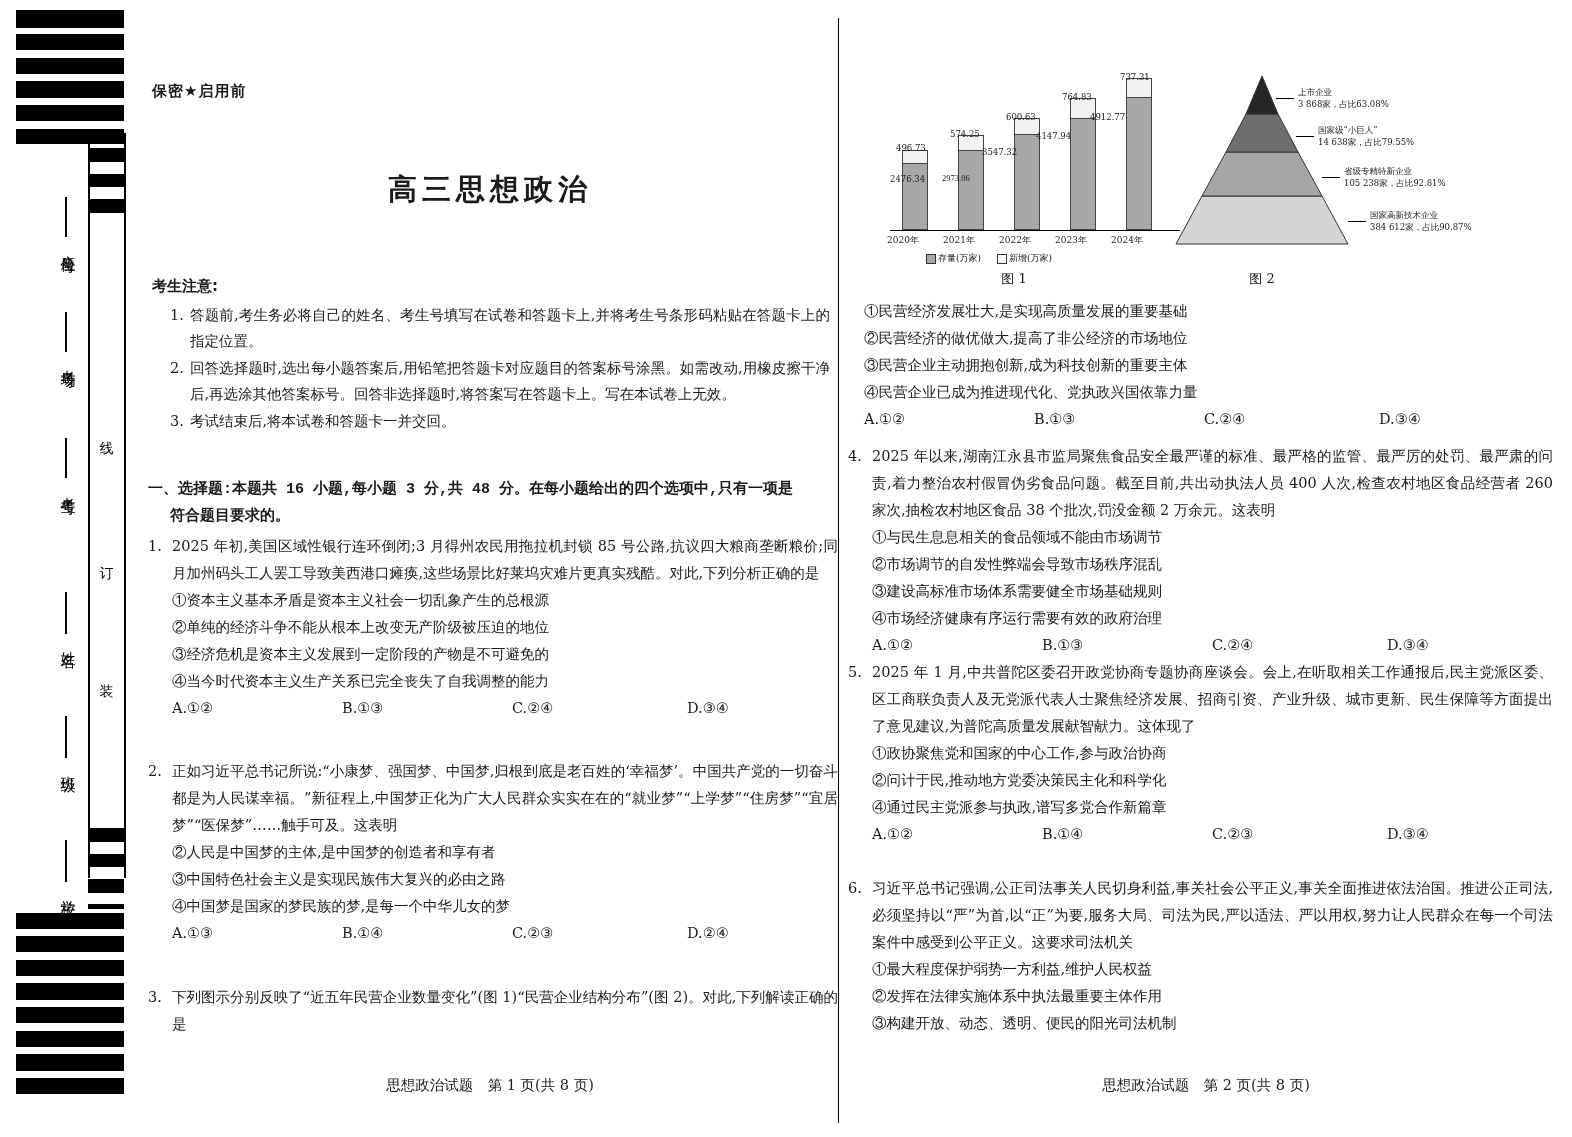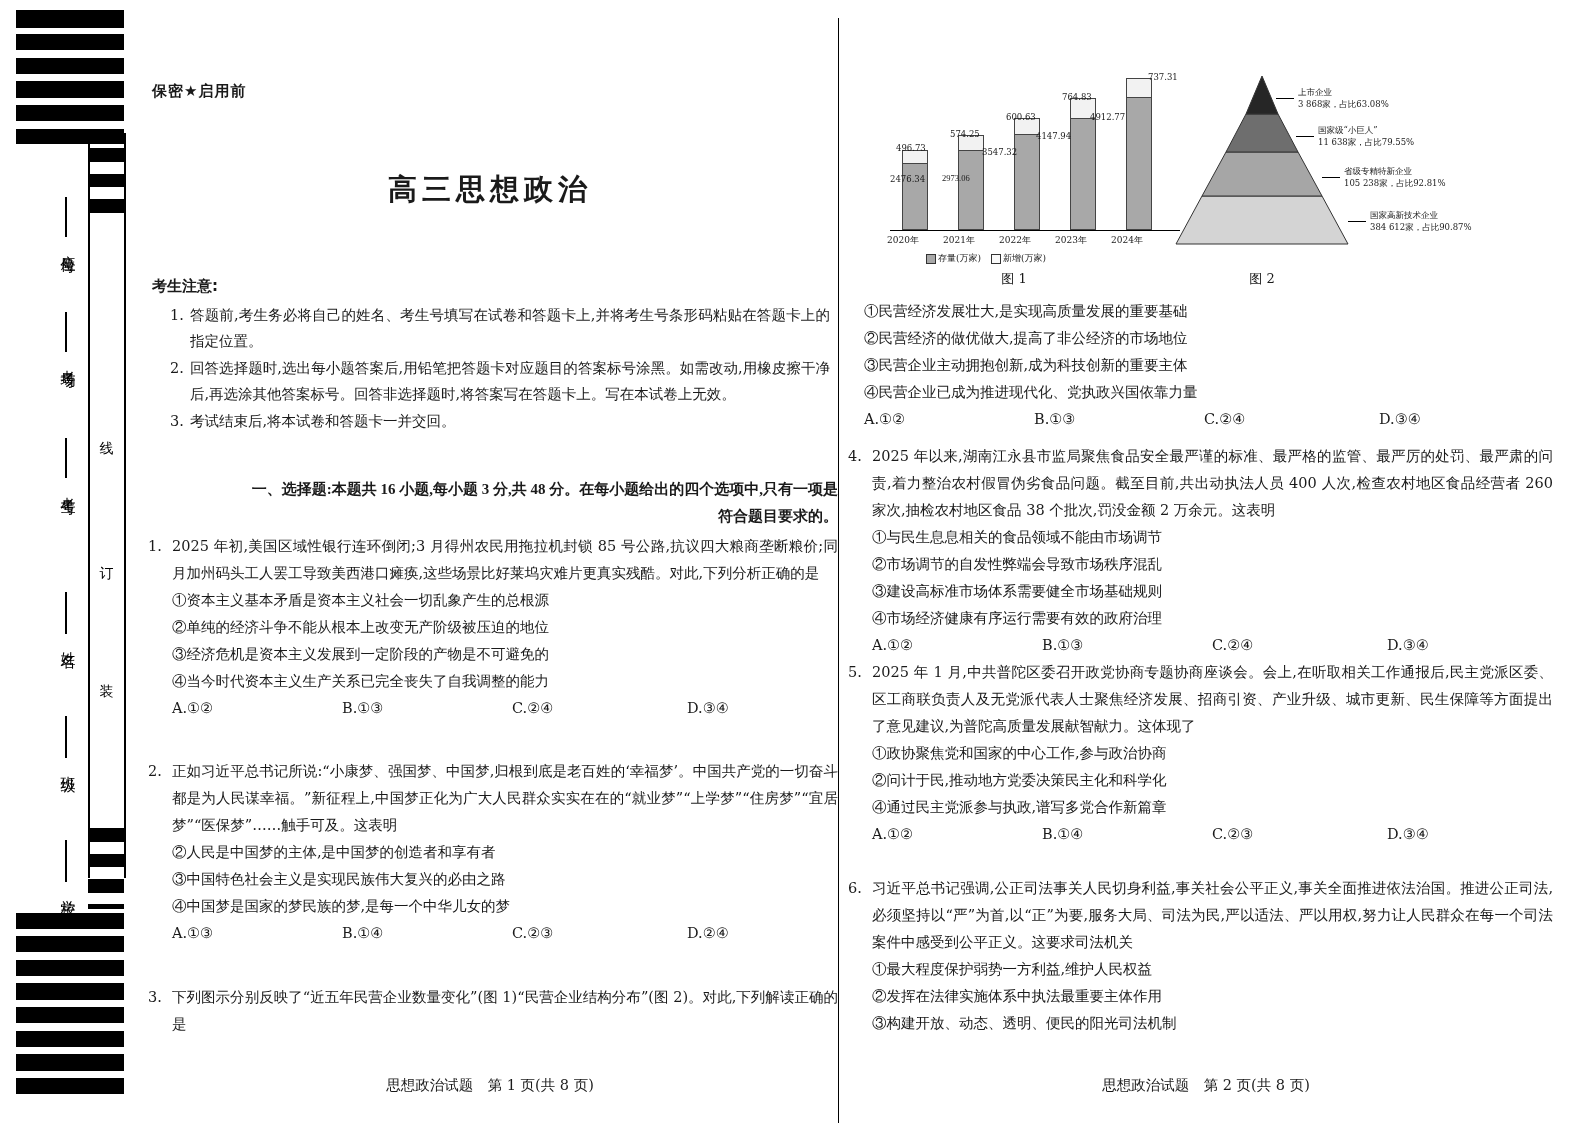--- a/index.html
+++ b/index.html
@@ -125,22 +125,21 @@
   .notice-num { width: 20px; flex: 0 0 20px; }
   .notice-text { flex: 1; text-align: justify; }
 
   .section-head {
     position: absolute;
     left: 8px; top: 476px;
     width: 690px;
     font-size: 15px;
     font-weight: bold;
     line-height: 27px;
-    font-family: Liberation Serif, serif;
-    text-align: right;
+    font-family: Liberation Mono, monospace;
   }
   .section-head .ind { display:block; padding-left: 22px; }
 
   
   .qblock { position: absolute; width: 690px; }
   .qrow { display: flex; font-size: 14.5px; line-height: 27px; }
   .qnum { flex: 0 0 24px; }
   .qbody { flex: 1; }
   .qstem { text-align: justify; }
   .qopt { font-size: 14.5px; line-height: 27px; }
@@ -217,21 +216,21 @@
     font-size: 9px;
     text-align: center;
     width: 46px;
     white-space: nowrap;
   }
   .bc-legend {
     position: absolute;
     top: 182px; left: 54px;
     font-size: 9px;
     display: flex;
-    gap: 10px;
+    gap: 16px;
     align-items: center;
   }
   .lg-item { display: flex; align-items: center; gap: 2px; white-space: nowrap; }
   .lg-sw { width: 8px; height: 8px; border: 1px solid #333; display:inline-block; }
   .lg-sw.stock { background: #a8a8a8; }
   .lg-sw.newadd { background: #fafafa; }
 
   .fig-caption {
     position: absolute;
     font-size: 13px;
@@ -459,21 +458,21 @@
           <div class="bar-new" style="height:20px"></div>
           <div class="bar-stock" style="height:112px"></div>
         </div>
         <div class="bar-lbl-new" style="left:168px; top:14px;">764.83</div>
         <div class="bar-lbl-stock" style="left:142px; top:53px;">4147.94</div>
 
         <div class="bar-group" style="left:232px;">
           <div class="bar-new" style="height:19px"></div>
           <div class="bar-stock" style="height:133px"></div>
         </div>
-        <div class="bar-lbl-new" style="left:226px; top:-6px;margin-left:28px;">737.31</div>
+        <div class="bar-lbl-new" style="left:226px; top:-6px;">737.31</div>
         <div class="bar-lbl-stock" style="left:196px; top:34px;">4912.77</div>
       </div>
 
       <div class="bc-xtick" style="left:8px;">2020年</div>
       <div class="bc-xtick" style="left:64px;">2021年</div>
       <div class="bc-xtick" style="left:120px;">2022年</div>
       <div class="bc-xtick" style="left:176px;">2023年</div>
       <div class="bc-xtick" style="left:232px;">2024年</div>
 
       <div class="bc-legend">
@@ -510,21 +509,21 @@
       <div class="pyr-label" style="left:126px; top:17px;">
         <div>上市企业</div>
         <div>
           <span>3 868家</span>，<span>占比63.08%</span>
         </div>
       </div>
 
       <div class="pyr-label" style="left:146px; top:55px;">
         <div>国家级“小巨人”</div>
         <div>
-          <span>11 638家</span>，<span>占比79.55%</span>
+          <span>14 638家</span>，<span>占比79.55%</span>
         </div>
       </div>
 
       <div class="pyr-label" style="left:172px; top:96px;">
         <div>省级专精特新企业</div>
         <div>
           <span>105 238家</span>，<span>占比92.81%</span>
         </div>
       </div>
 

